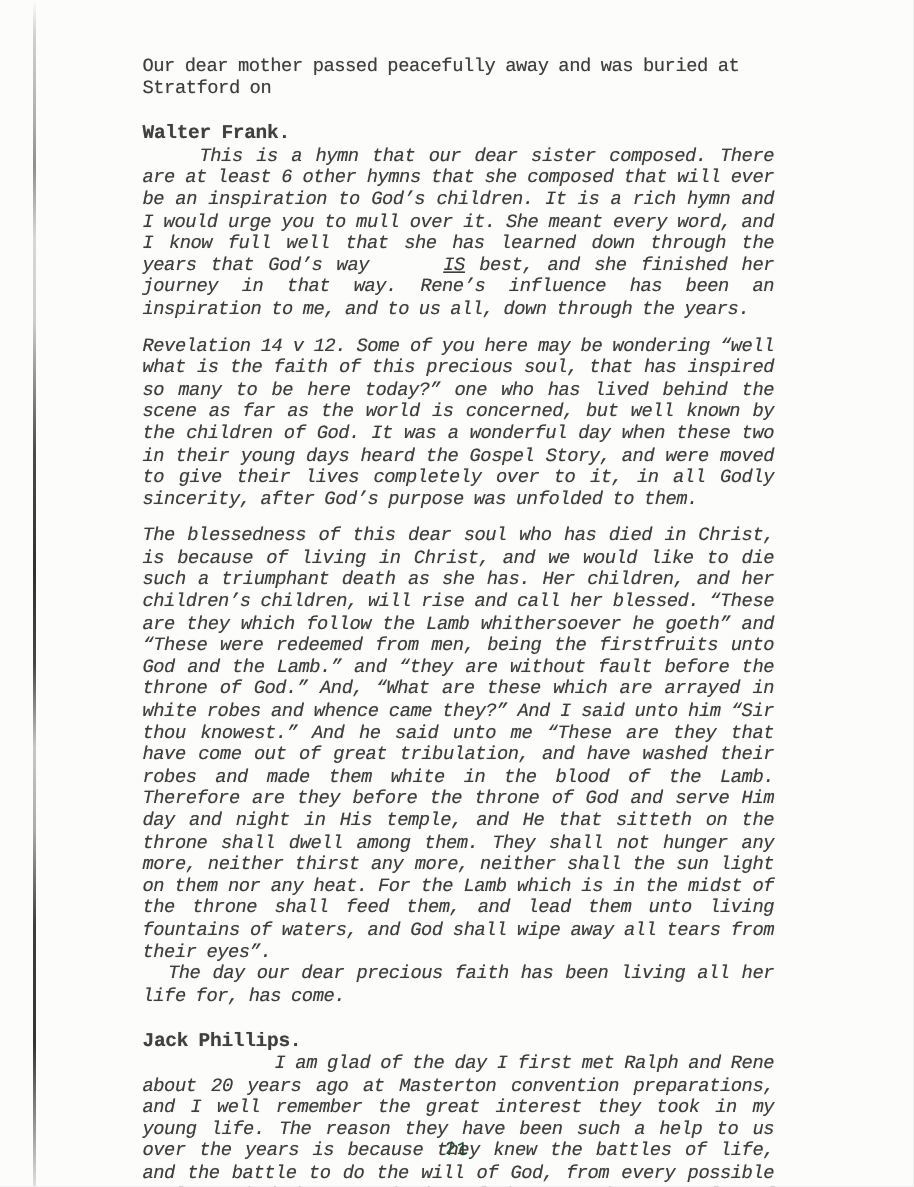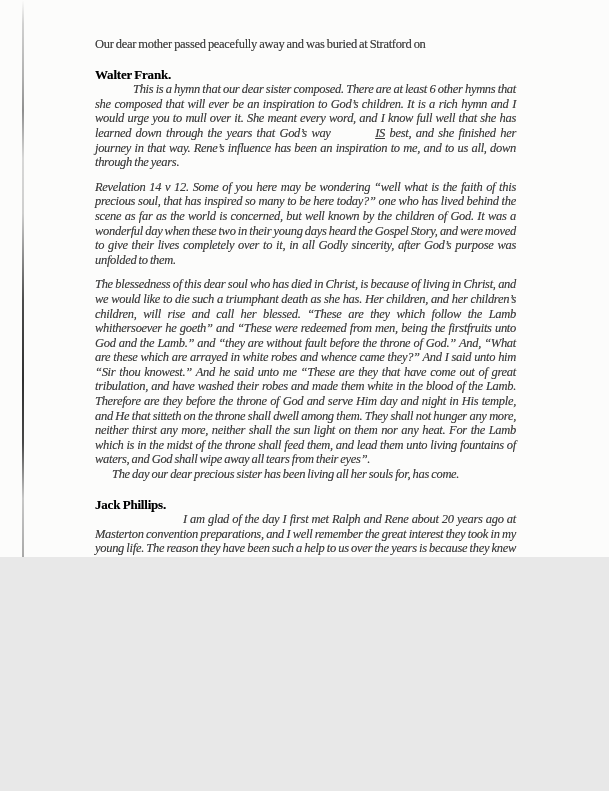--- a/index.html
+++ b/index.html
@@ -3,24 +3,24 @@
 <meta charset="utf-8">
 <style>
   html, body {
     margin: 0;
     padding: 0;
     background: #e8e8e8;
   }
   .page {
     position: relative;
     width: 609px;
-    height: 557px;
+    height: 791px;
     background: #fcfcfb;
     overflow: hidden;
-    font-family: Liberation Serif, serif;
+    font-family: Liberation Mono, monospace;
   }
   
   .scan-line {
     position: absolute;
     left: 22px;
     top: 0;
     width: 2px;
     height: 791px;
     background: linear-gradient(to bottom,
       rgba(120,120,120,0)   0%,
@@ -51,21 +51,21 @@
     color: #3e3e3e;
     text-shadow: 0 0 0.5px rgba(90,90,90,0.65);
   }
   .intro p {
     margin: 0;
     font-style: normal;
   }
   h2.speaker {
     font-size: 13px;
     font-weight: bold;
-    color: #000000;
+    color: #404040;
     margin: 16px 0 0 0;
     line-height: 14.6px;
     letter-spacing: -0.2px;
   }
   p.body {
     margin: 10px 0 0 0;
     font-style: italic;
     text-align: justify;
   }
   p.body.after-heading {
@@ -101,21 +101,21 @@
     </div>
 
     <h2 class="speaker">Walter Frank.</h2>
 
     <p class="body after-heading indent-lead"><span>This is a hymn that our dear sister composed. There are at least 6 other hymns that she composed that will ever be an inspiration to God’s children. It is a rich hymn and I would urge you to mull over it. She meant every word, and I know full well that she has learned down through the years that God’s way </span><span class="underline">IS</span><span> best, and she finished her journey in that way. Rene’s influence has been an inspiration to me, and to us all, down through the years.</span></p>
 
     <p class="body">Revelation 14 v 12. Some of you here may be wondering “well what is the faith of this precious soul, that has inspired so many to be here today?” one who has lived behind the scene as far as the world is concerned, but well known by the children of God. It was a wonderful day when these two in their young days heard the Gospel Story, and were moved to give their lives completely over to it, in all Godly sincerity, after God’s purpose was unfolded to them.</p>
 
     <p class="body">The blessedness of this dear soul who has died in Christ, is because of living in Christ, and we would like to die such a triumphant death as she has. Her children, and her children’s children, will rise and call her blessed. “These are they which follow the Lamb whithersoever he goeth” and “These were redeemed from men, being the firstfruits unto God and the Lamb.” and “they are without fault before the throne of God.” And, “What are these which are arrayed in white robes and whence came they?” And I said unto him “Sir thou knowest.” And he said unto me “These are they that have come out of great tribulation, and have washed their robes and made them white in the blood of the Lamb. Therefore are they before the throne of God and serve Him day and night in His temple, and He that sitteth on the throne shall dwell among them. They shall not hunger any more, neither thirst any more, neither shall the sun light on them nor any heat. For the Lamb which is in the midst of the throne shall feed them, and lead them unto living fountains of waters, and God shall wipe away all tears from their eyes”.</p>
 
-    <p class="body indent-small">The day our dear precious sister has been living all her souls for, has come.</p>
+    <p class="body indent-small">The day our dear precious faith has been living all her life for, has come.</p>
 
     <h2 class="speaker">Jack Phillips.</h2>
 
     <p class="body after-heading indent-big">I am glad of the day I first met Ralph and Rene about 20 years ago at Masterton convention preparations, and I well remember the great interest they took in my young life. The reason they have been such a help to us over the years is because they knew the battles of life, and the battle to do the will of God, from every possible angle, and their appreciation of the unceasing struggles of people to do God’s will. I would encourage everyone, young and old to live with the zeal that these two souls had.</p>
 
     <h2 class="speaker">Walter Frank.</h2>
 
 
   </div>
 

